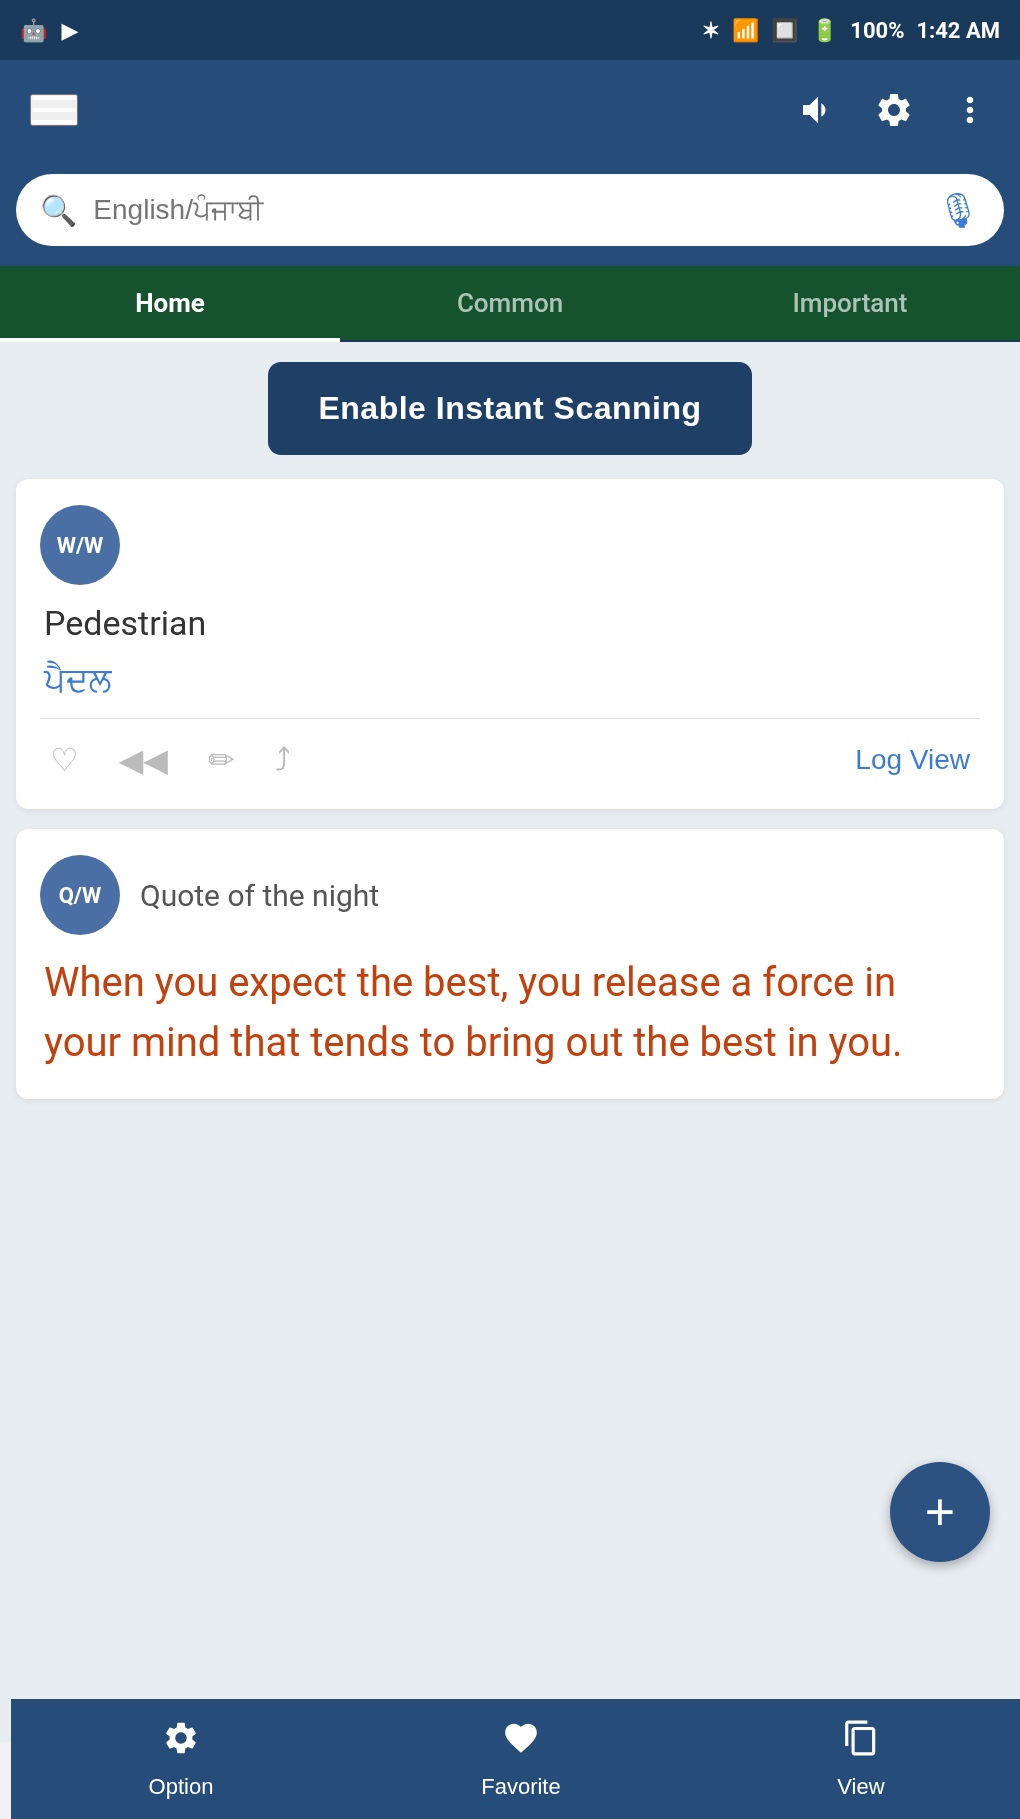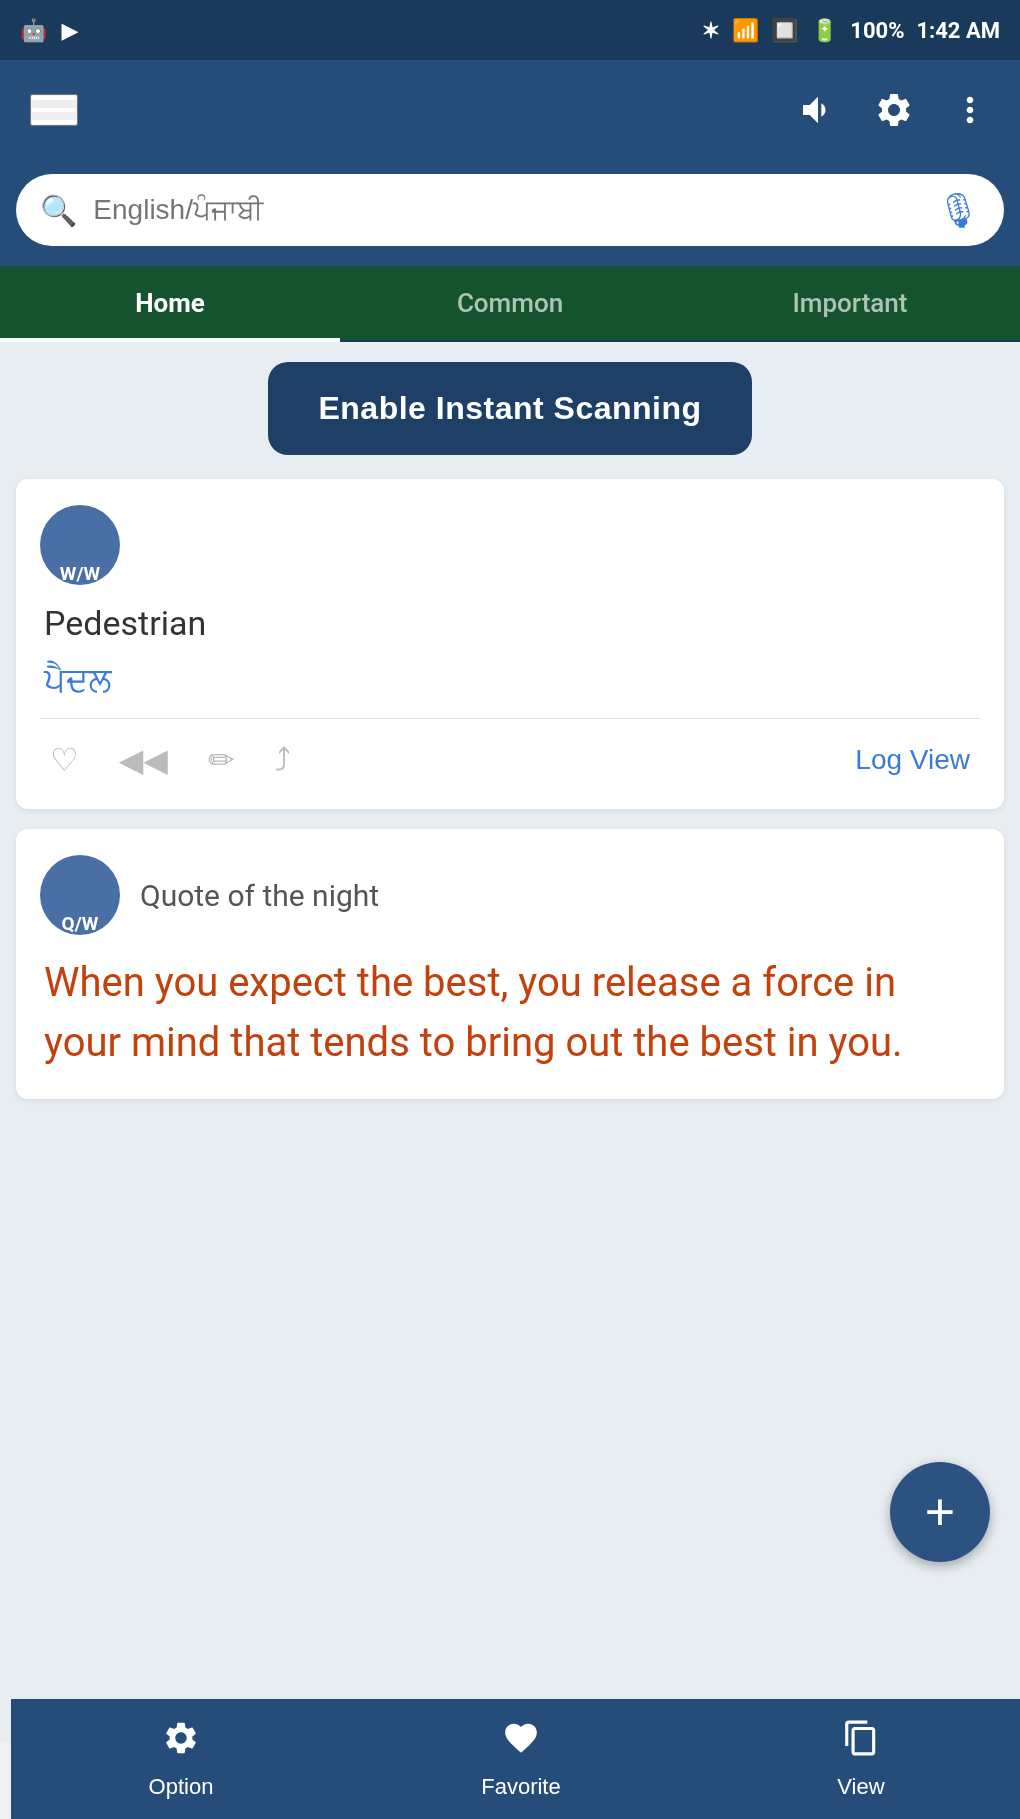--- a/index.html
+++ b/index.html
@@ -123,21 +123,21 @@
       position: relative;
     }
 
     
     .instant-scan-btn {
       display: block;
       margin: 0 auto 24px;
       background: #1e3f66;
       color: white;
       border: none;
-      border-radius: 20px;
+      border-radius: 13px;
       padding: 28px 50px;
       font-size: 32px;
       font-weight: bold;
       cursor: pointer;
       letter-spacing: 0.5px;
     }
 
     
     .card {
       background: white;
@@ -153,23 +153,23 @@
       gap: 20px;
       margin-bottom: 18px;
     }
     .card-avatar {
       width: 80px;
       height: 80px;
       border-radius: 50%;
       background: #4a6fa5;
       color: white;
       display: flex;
-      align-items: flex-end;
+      align-items: center;
       justify-content: center;
-      font-size: 19px;
+      font-size: 22px;
       font-weight: bold;
       flex-shrink: 0;
     }
     .card-title {
       font-size: 30px;
       color: #555;
       font-weight: 400;
     }
 
     .card-word {

